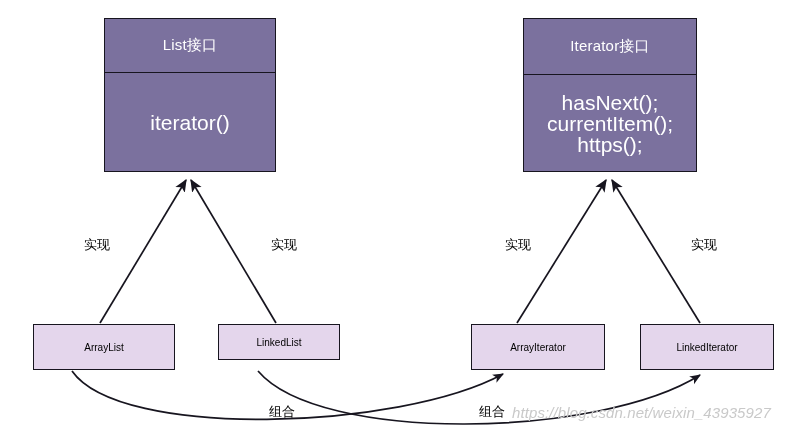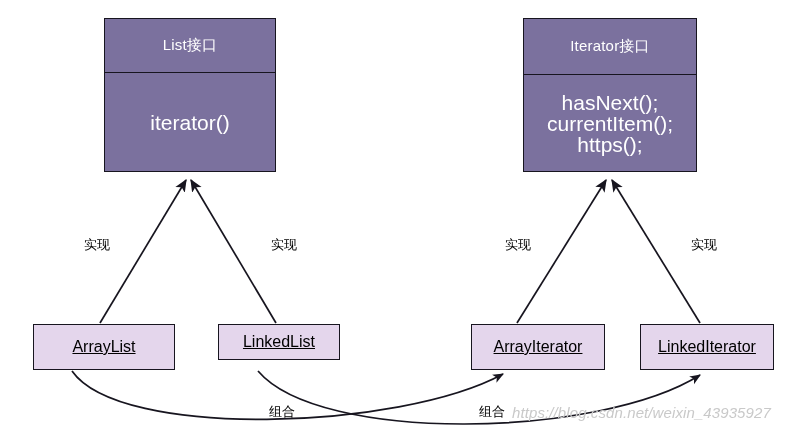--- a/index.html
+++ b/index.html
@@ -62,23 +62,22 @@
   
   .class-box {
     position: absolute;
     box-sizing: border-box;
     background: #e4d6ec;
     border: 1.6px solid #17151f;
     display: flex;
     align-items: center;
     justify-content: center;
     color: #000000;
-    font-size: 16px;
+    font-size: 10px;
     white-space: nowrap;
-    text-decoration: underline;
   }
 
   
   .edge-label {
     position: absolute;
     color: #000000;
     font-size: 13px;
     white-space: nowrap;
     transform: translate(-50%, -50%);
   }

